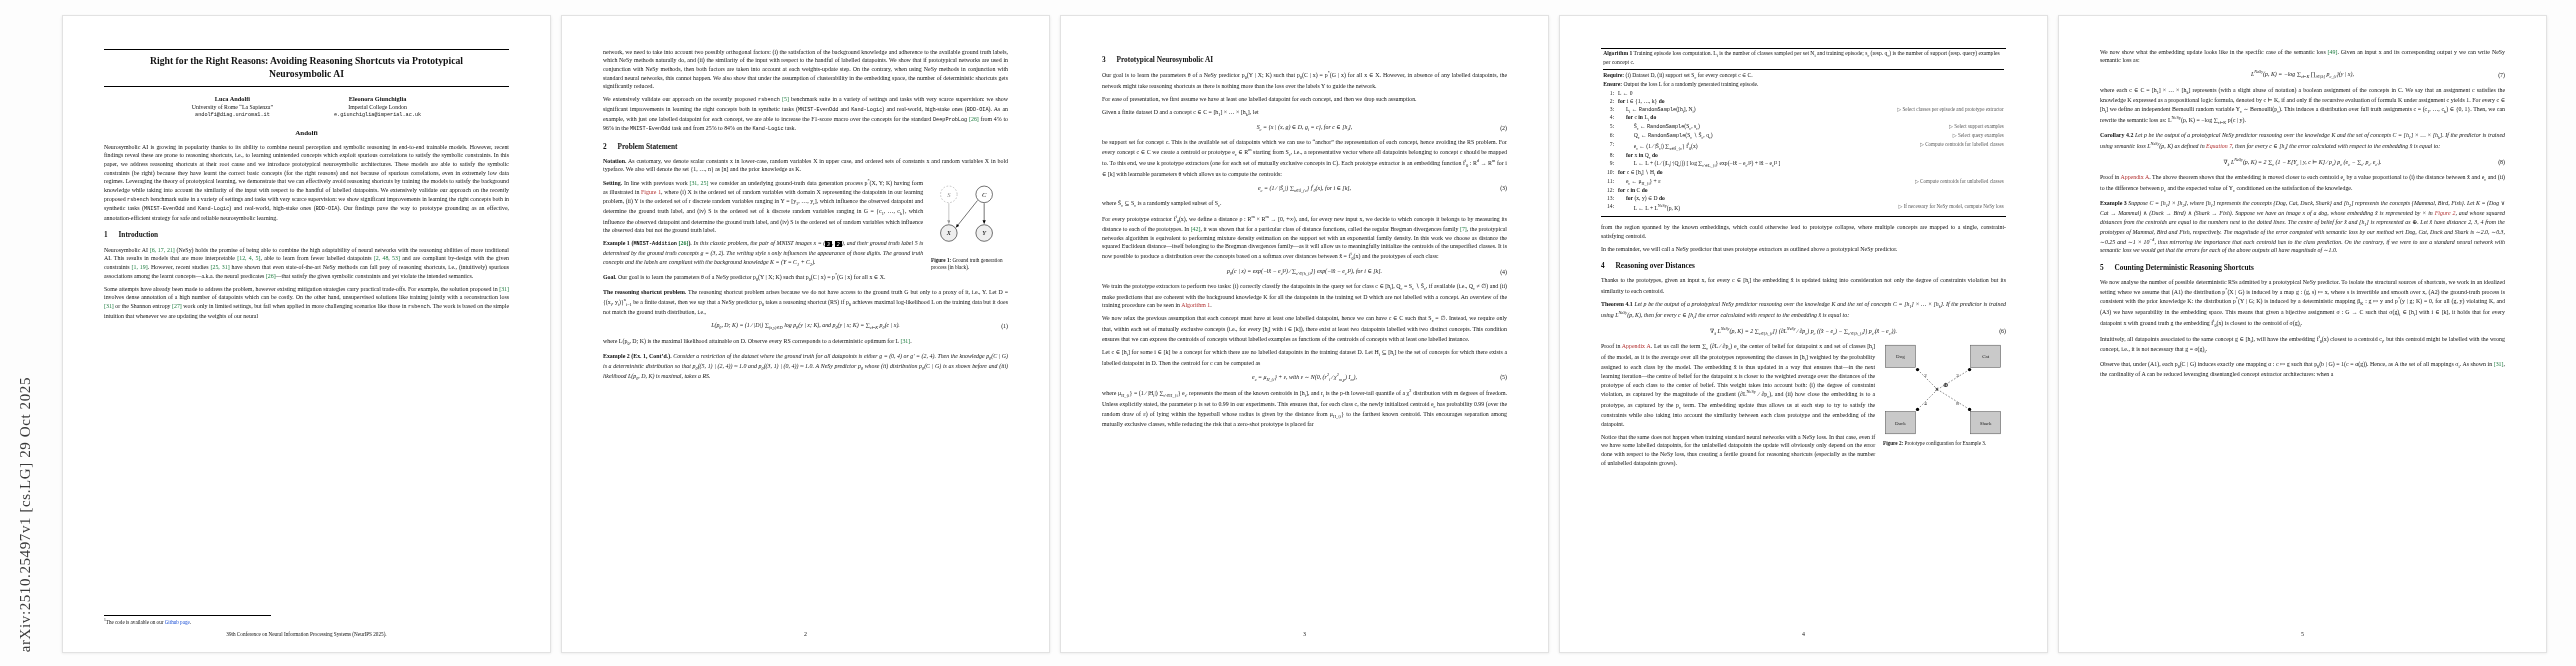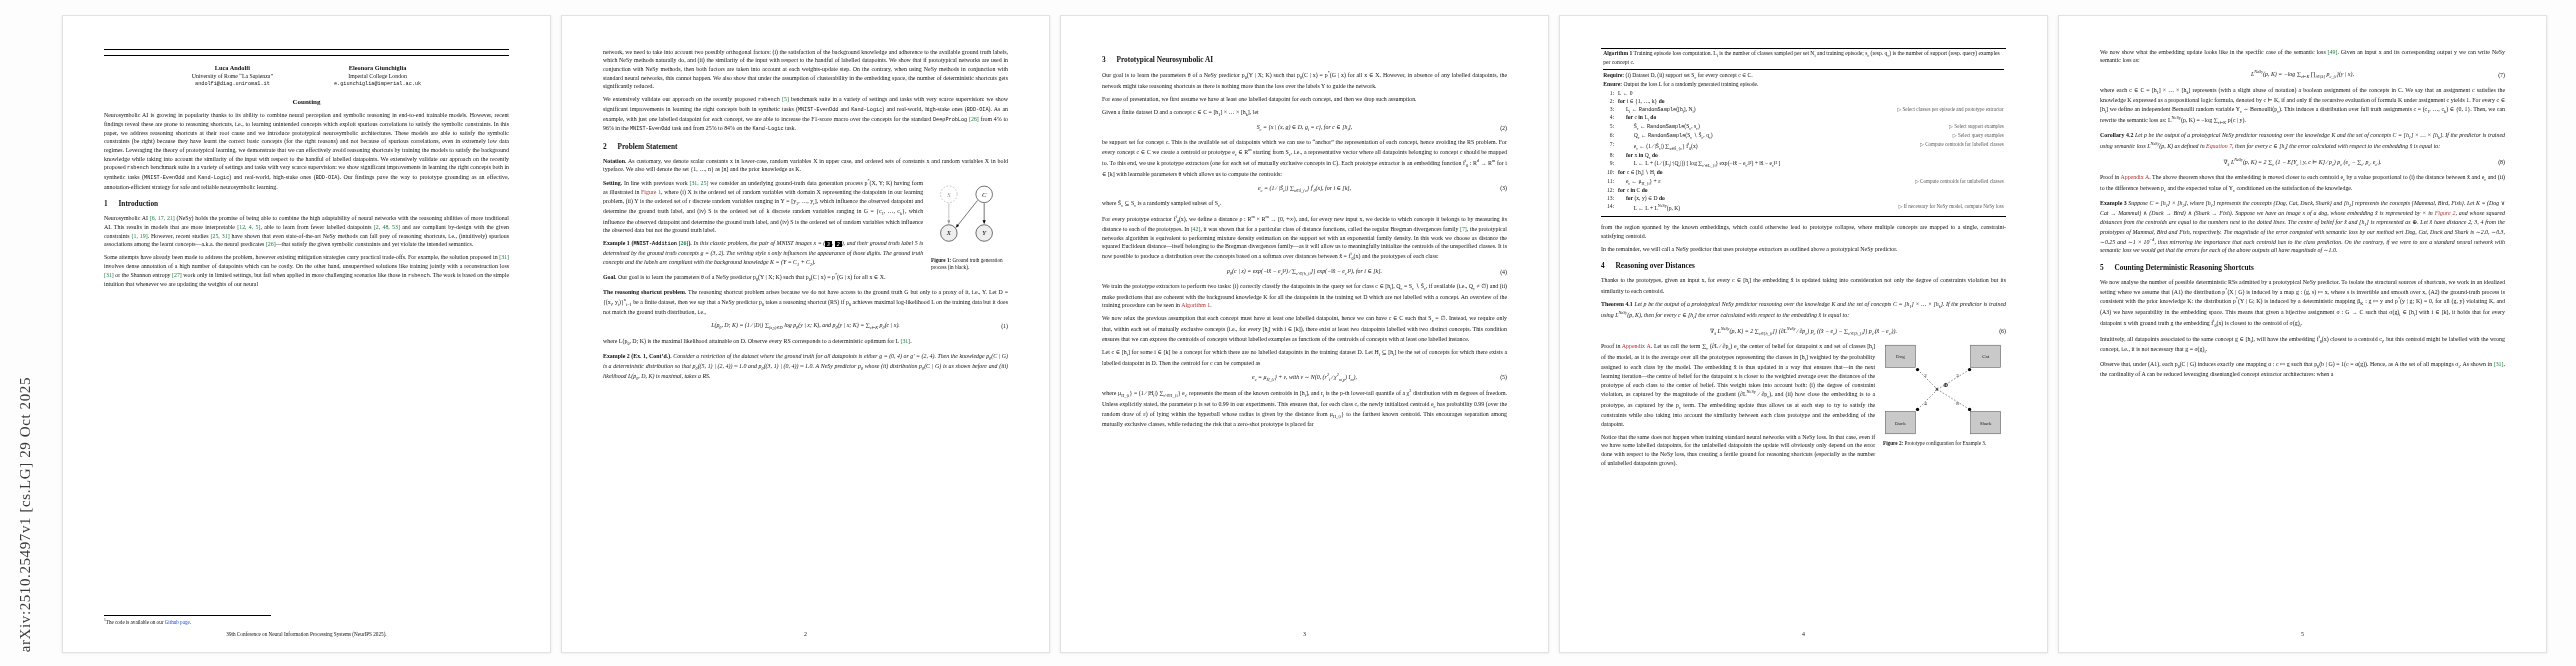--- a/index.html
+++ b/index.html
@@ -53,34 +53,35 @@
   sub,sup{font-size:72%;}
 </style>
 </head>
 <body>
 
 <div id="canvas">
   <div class="arxiv-stamp">arXiv:2510.25497v1  [cs.LG]  29 Oct 2025</div>
   <div id="pages">
       <div class="page">
         <div class="title-rule"></div>
+        <div class="paper-title">Right for the Right Reasons: Avoiding Reasoning Shortcuts via Prototypical Neurosymbolic AI</div>
         <div class="title-rule-thin"></div>
         <div class="authors">
           <div class="author">
             <div class="author-name">Luca Andolfi</div>
             <div class="author-affil">University of Rome “La Sapienza”</div>
             <div class="author-email">andolfi@diag.uniroma1.it</div>
           </div>
           <div class="author">
             <div class="author-name">Eleonora Giunchiglia</div>
             <div class="author-affil">Imperial College London</div>
             <div class="author-email">e.giunchiglia@imperial.ac.uk</div>
           </div>
         </div>
-        <div class="abstract-head">Counting</div>
+        <div class="abstract-head">Andolfi</div>
         <div class="abstract-body para">Neurosymbolic AI is growing in popularity thanks to its ability to combine neural perception and symbolic reasoning in end-to-end trainable models. However, recent findings reveal these are prone to reasoning shortcuts, i.e., to learning unintended concepts which exploit spurious correlations to satisfy the symbolic constraints. In this paper, we address reasoning shortcuts at their root cause and we introduce prototypical neurosymbolic architectures. These models are able to satisfy the symbolic constraints (be right) because they have learnt the correct basic concepts (for the right reasons) and not because of spurious correlations, even in extremely low data regimes. Leveraging the theory of prototypical learning, we demonstrate that we can effectively avoid reasoning shortcuts by training the models to satisfy the background knowledge while taking into account the similarity of the input with respect to the handful of labelled datapoints. We extensively validate our approach on the recently proposed <span class="tt">rsbench</span> benchmark suite in a variety of settings and tasks with very scarce supervision: we show significant improvements in learning the right concepts both in synthetic tasks (<span class="tt">MNIST-EvenOdd</span> and <span class="tt">Kand-Logic</span>) and real-world, high-stake ones (<span class="tt">BDD-OIA</span>). Our findings pave the way to prototype grounding as an effective, annotation-efficient strategy for safe and reliable neurosymbolic learning.</div>
         <div class="sec-heading"><span class="sec-num">1</span>Introduction</div>
         <div class="para">Neurosymbolic AI <span class="cite">[6, 17, 21]</span> (NeSy) holds the promise of being able to combine the high adaptability of neural networks with the reasoning abilities of more traditional AI. This results in models that are more interpretable <span class="cite">[12, 4, 5]</span>, able to learn from fewer labelled datapoints <span class="cite">[2, 48, 53]</span> and are compliant by-design with the given constraints <span class="cite">[1, 19]</span>. However, recent studies <span class="cite">[25, 31]</span> have shown that even state-of-the-art NeSy methods can fall prey of reasoning shortcuts, i.e., (intuitively) spurious associations among the learnt concepts—a.k.a. the neural predicates <span class="cite">[26]</span>—that satisfy the given symbolic constraints and yet violate the intended semantics.</div>
         <div class="para">Some attempts have already been made to address the problem, however existing mitigation strategies carry practical trade-offs. For example, the solution proposed in <span class="cite">[31]</span> involves dense annotation of a high number of datapoints which can be costly. On the other hand, unsupervised solutions like training jointly with a reconstruction loss <span class="cite">[31]</span> or the Shannon entropy <span class="cite">[27]</span> work only in limited settings, but fail when applied in more challenging scenarios like those in <span class="tt">rsbench</span>. The work is based on the simple intuition that whenever we are updating the weights of our neural</div>
         <div class="footnote"><sup>1</sup>The code is available on our <span class="link">Github page</span>.</div>
         <div class="footer-line">39th Conference on Neural Information Processing Systems (NeurIPS 2025).</div>
       </div>
       <div class="page">
         <div class="para">network, we need to take into account two possibly orthogonal factors: (i) the satisfaction of the background knowledge and adherence to the available ground truth labels, which NeSy methods naturally do, and (ii) the similarity of the input with respect to the handful of labelled datapoints. We show that if prototypical networks are used in conjunction with NeSy methods, then both factors are taken into account at each weights-update step. On the contrary, when using NeSy methods in conjunction with standard neural networks, this cannot happen. We also show that under the assumption of clusterability in the embedding space, the number of deterministic shortcuts gets significantly reduced.</div>
         <div class="para">We extensively validate our approach on the recently proposed <span class="tt">rsbench</span> <span class="cite">[5]</span> benchmark suite in a variety of settings and tasks with very scarce supervision: we show significant improvements in learning the right concepts both in synthetic tasks (<span class="tt">MNIST-EvenOdd</span> and <span class="tt">Kand-Logic</span>) and real-world, high-stake ones (<span class="tt">BDD-OIA</span>). As an example, with just one labelled datapoint for each concept, we are able to increase the F1-score macro over the concepts for the standard <span class="tt">DeepProbLog</span> <span class="cite">[26]</span> from 4% to 96% in the <span class="tt">MNIST-EvenOdd</span> task and from 25% to 84% on the <span class="tt">Kand-Logic</span> task.</div>

